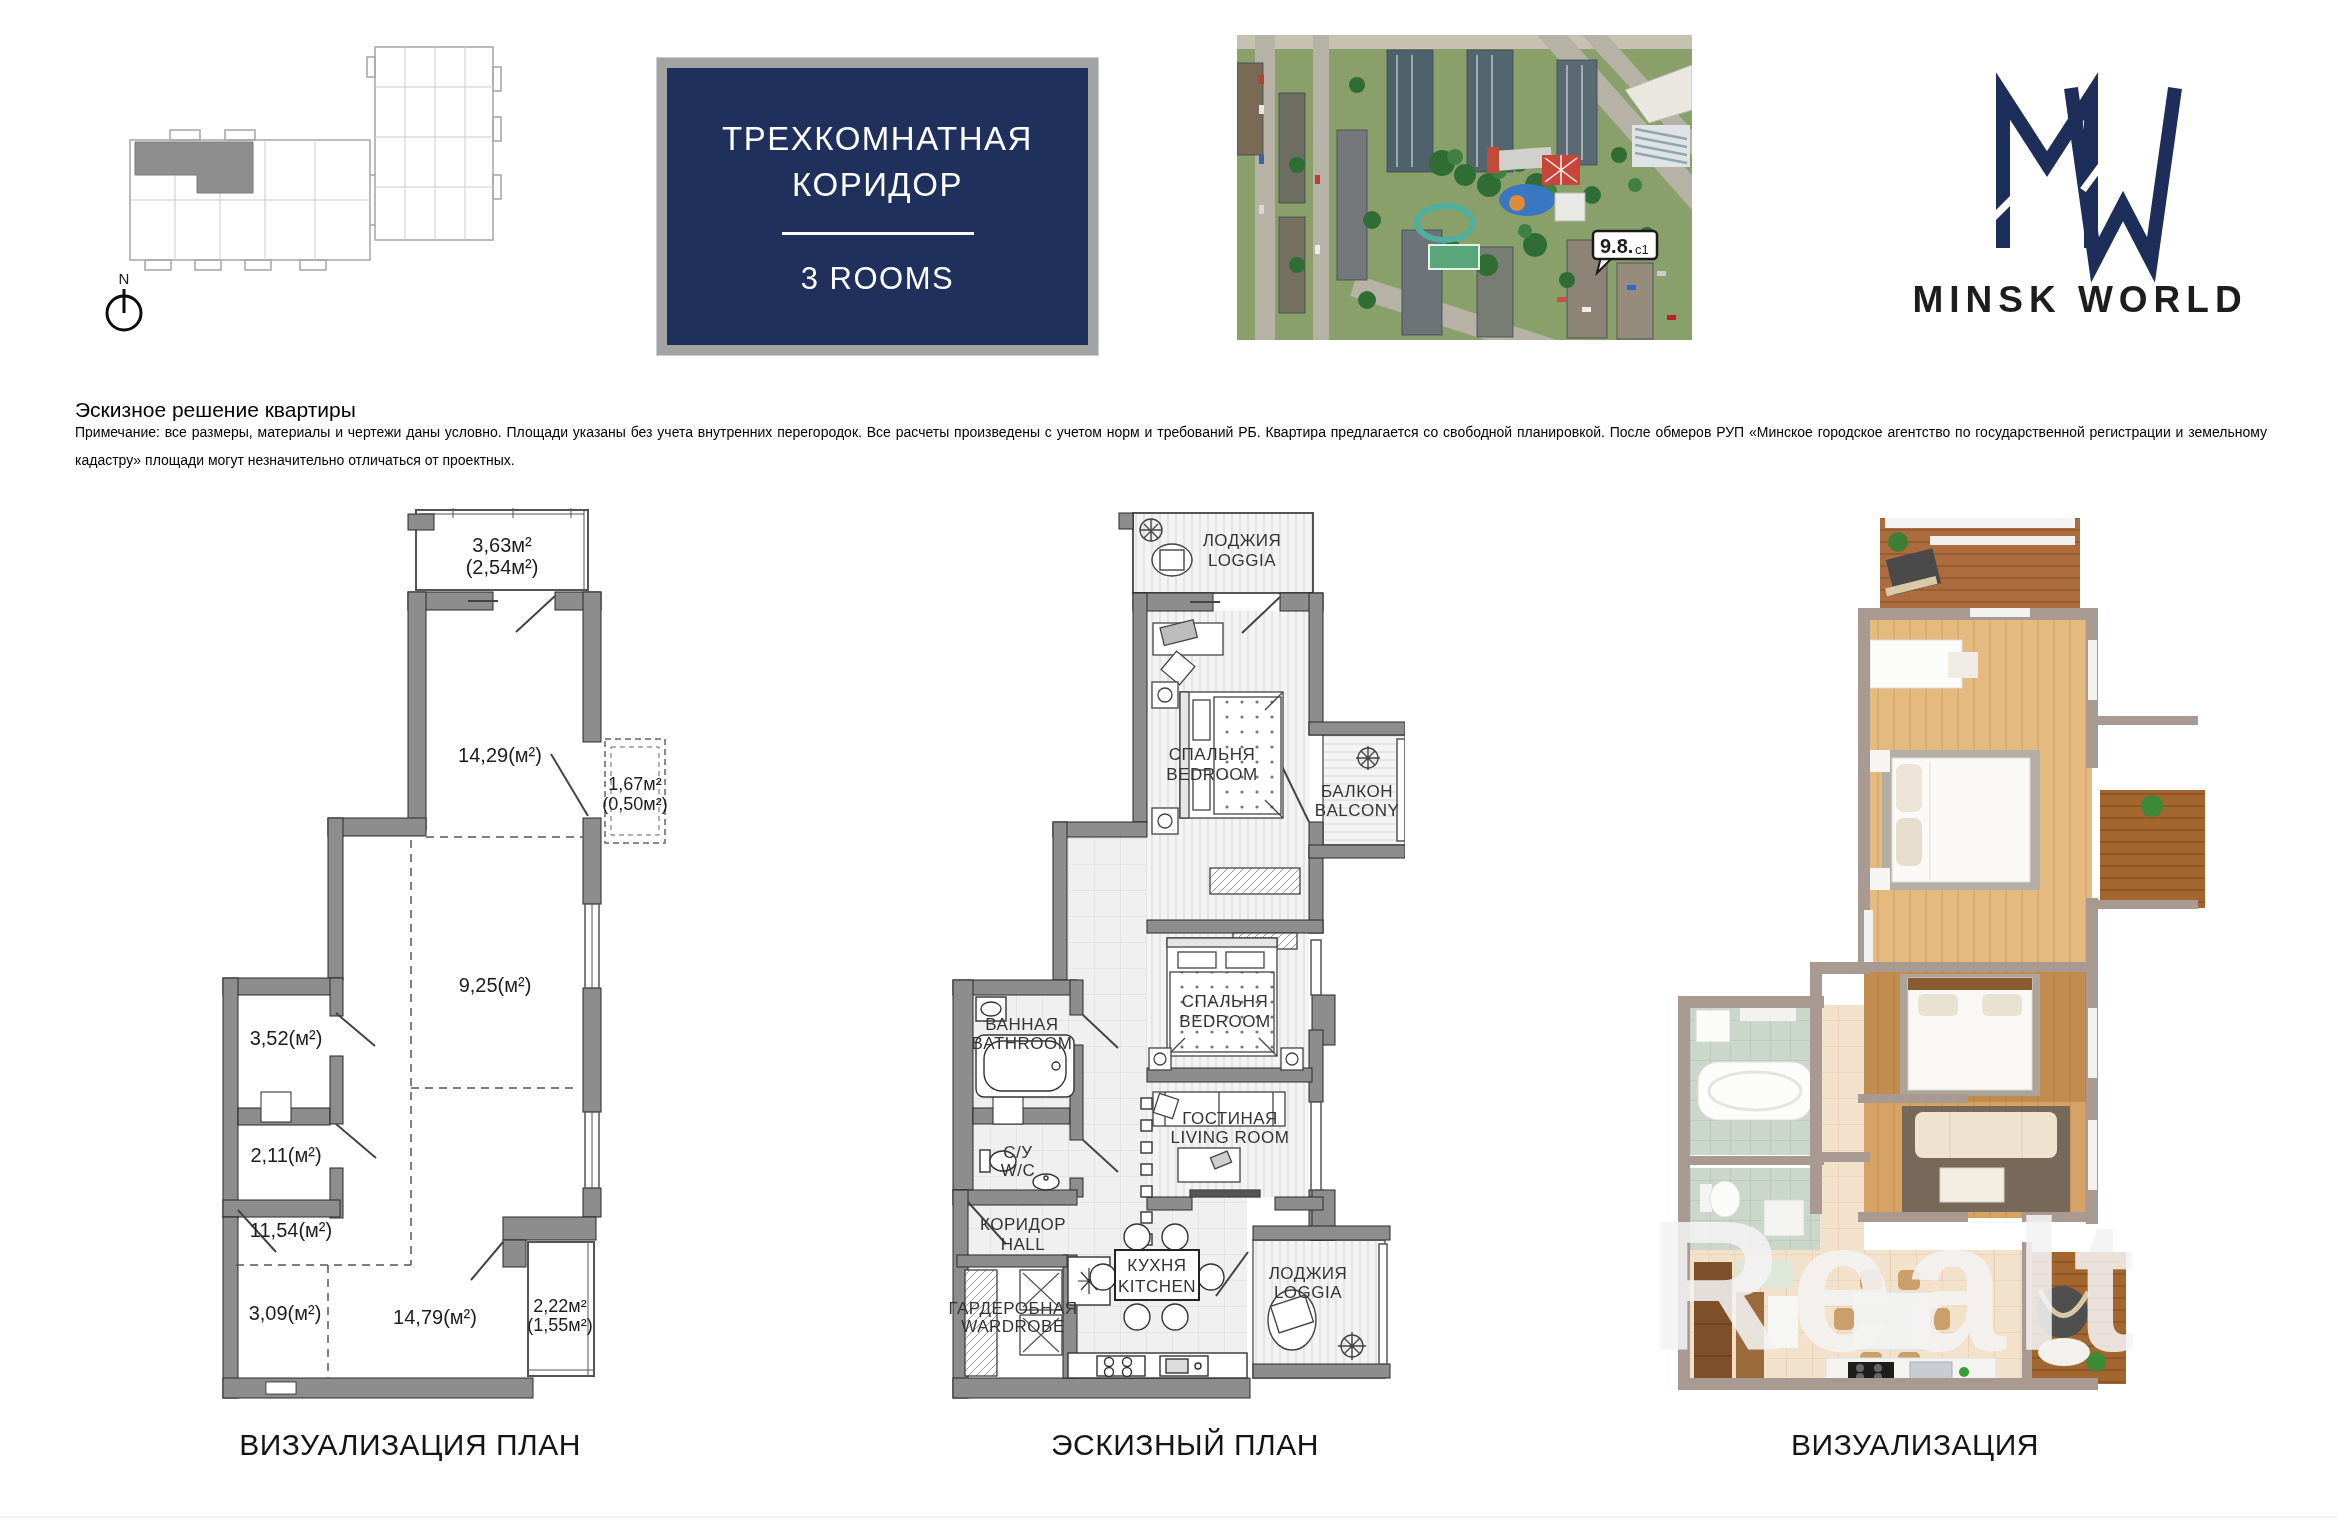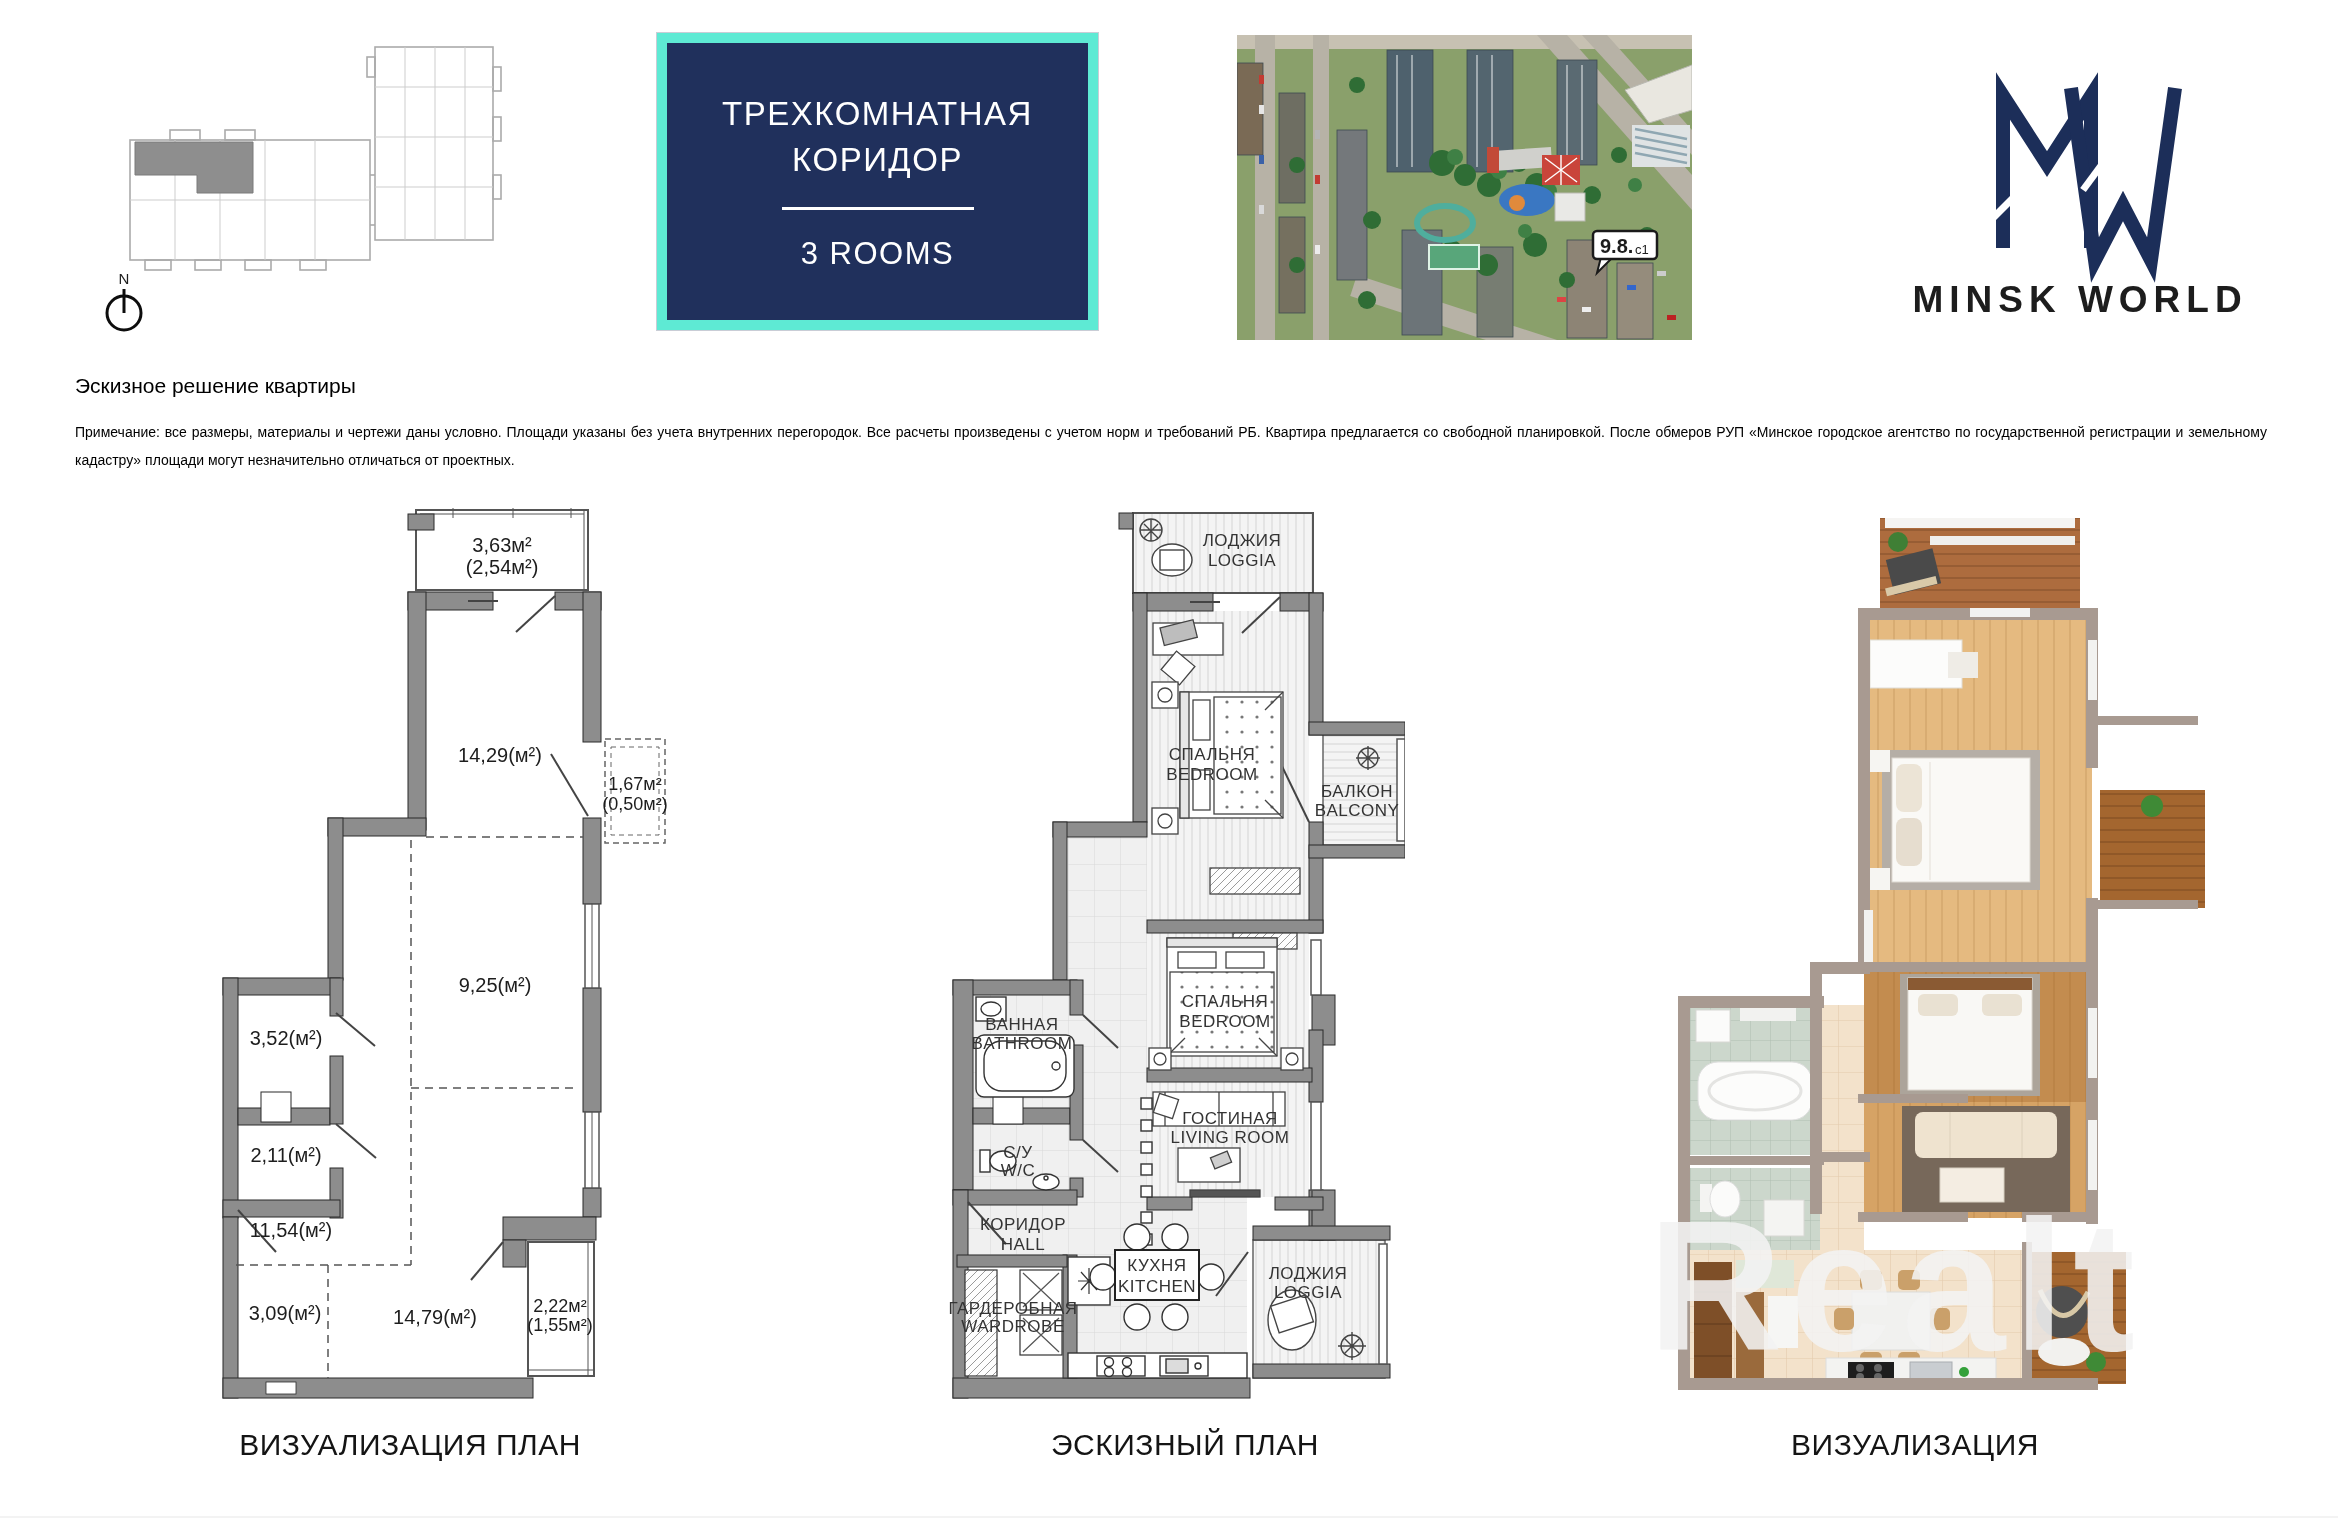--- a/index.html
+++ b/index.html
@@ -4,28 +4,28 @@
 <style>
   html,body{margin:0;padding:0;background:#fff;}
   #page{position:relative;width:2338px;height:1523px;background:#ffffff;overflow:hidden;
         font-family:"Liberation Sans",sans-serif;}
   .abs{position:absolute;}
   svg text{font-family:"Liberation Sans",sans-serif;fill:#1d1d1d;}
   .area-label{font-size:20px;}
   .area-label-sm{font-size:18px;}
   .room-label{font-size:17px;letter-spacing:0.5px;fill:#343434;}
   
-  .tbox-outer{left:656px;top:32px;width:441px;height:297px;border:1px solid #c9cdd6;background:#5eead4;}
+  .tbox-outer{left:656px;top:57px;width:441px;height:297px;border:1px solid #c9cdd6;background:#a3a3a3;}
   .tbox{position:absolute;left:10px;top:10px;right:10px;bottom:10px;background:#20305c;color:#fff;
         display:flex;flex-direction:column;align-items:center;justify-content:center;}
   .tbox .l{font-size:33px;letter-spacing:1.5px;line-height:46px;font-weight:400;}
   .tbox .divider{width:192px;height:3px;background:#fff;margin:24px 0 26px 0;}
   .tbox .l3{font-size:31px;letter-spacing:1.5px;}
   
-  .disc-head{left:75px;top:374px;font-size:21px;color:#000;}
+  .disc-head{left:75px;top:398px;font-size:21px;color:#000;}
   .disc-body{left:75px;top:419px;width:2192px;font-size:14px;line-height:27.5px;color:#000;text-align:justify;}
   
   .caption{top:1428px;width:620px;text-align:center;font-size:30px;color:#141414;letter-spacing:0.5px;}
   
   .watermark{left:1648px;top:1193px;font-size:186px;font-weight:700;letter-spacing:8px;
              color:rgba(243,243,243,0.88);line-height:1;}
   .bottom-line{left:0;top:1516px;width:2338px;height:2px;background:#f3f3f3;}
 </style>
 </head>
 <body>

